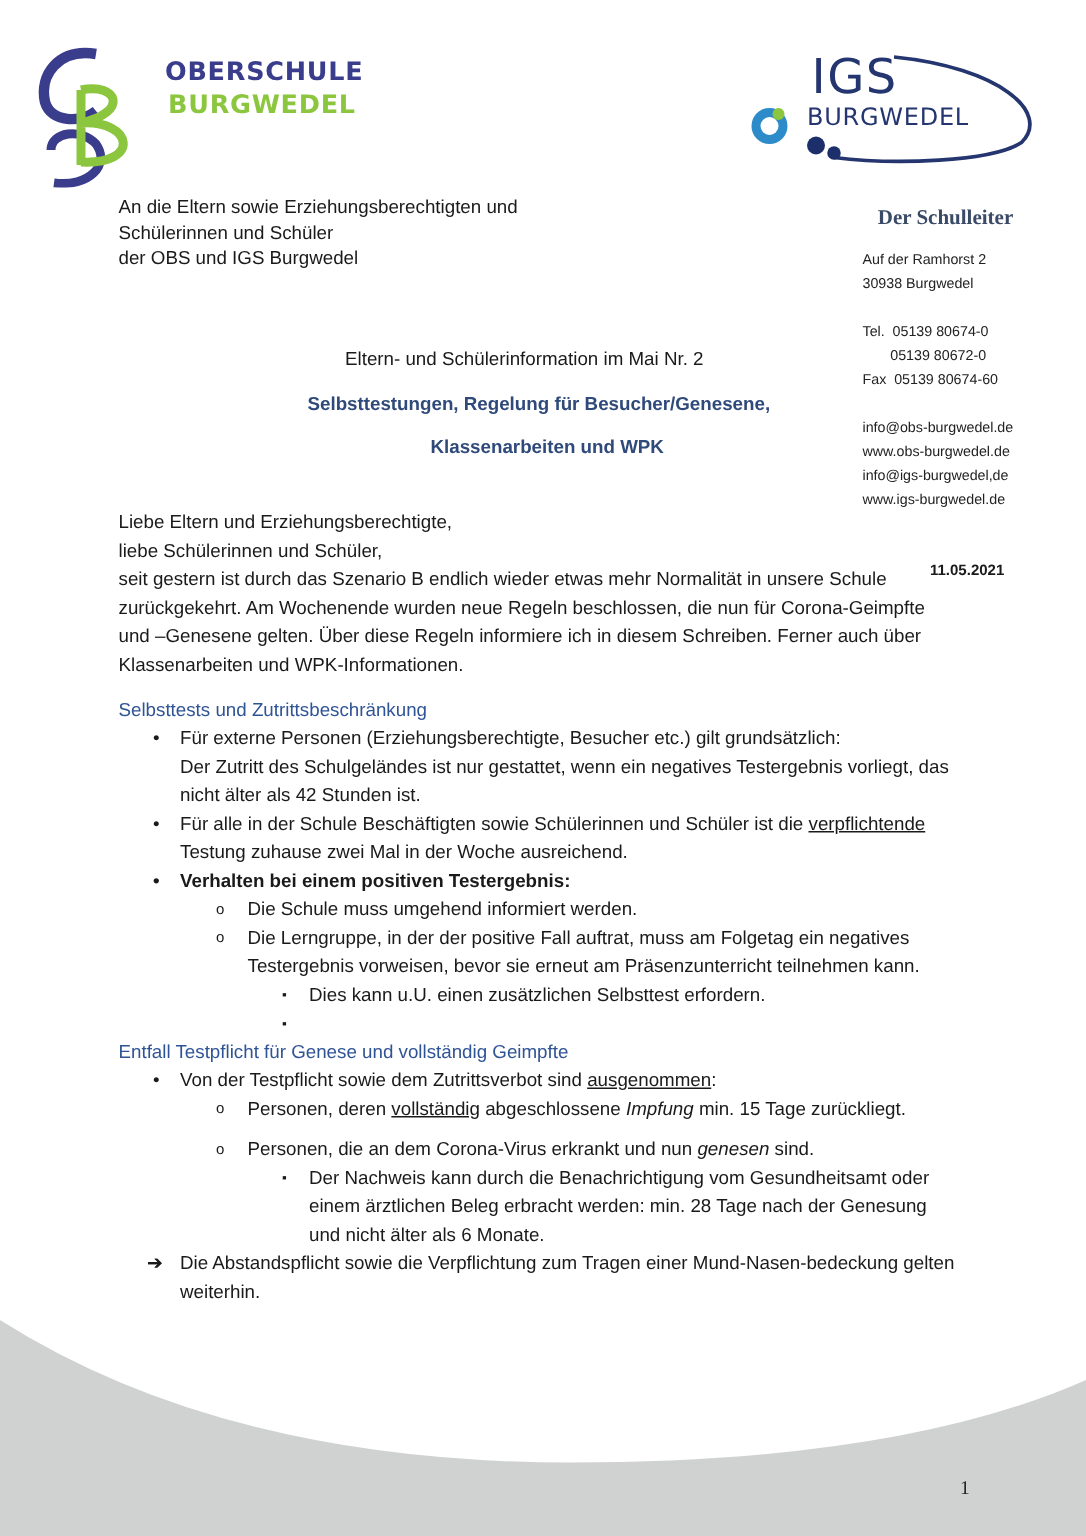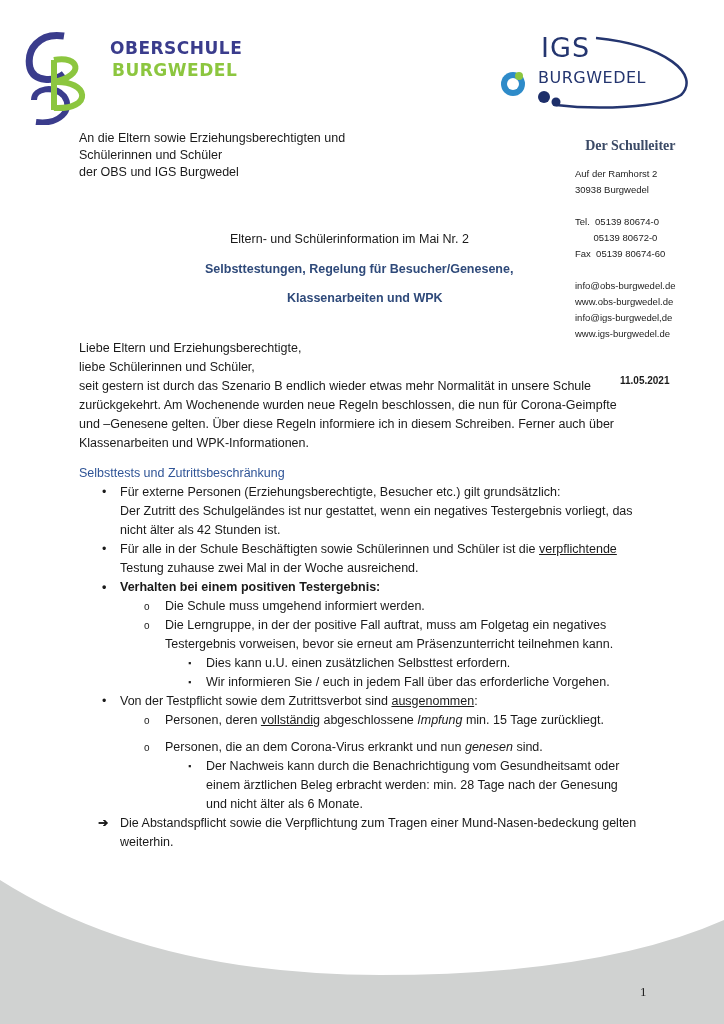--- a/index.html
+++ b/index.html
@@ -7,21 +7,21 @@
          font-family:"Liberation Sans", sans-serif; color:#1a1a1a; }
   .abs { position:absolute; }
   .footer-bg { position:absolute; left:0; top:880px; width:724px; height:144px; }
   .page-num { position:absolute; left:640px; top:984px; font-family:"Liberation Serif", serif; font-size:13px; color:#222; }
 
   
   .obs-logo { left:24px; top:30px; width:220px; height:95px; }
   .obs-text1 { position:absolute; left:86px; top:8px; font-family:"DejaVu Sans", sans-serif; font-weight:bold; font-size:17px; color:#3a3c8c; letter-spacing:0.5px; }
   .obs-text2 { position:absolute; left:88px; top:30px; font-family:"DejaVu Sans", sans-serif; font-weight:bold; font-size:17px; color:#8cc63f; letter-spacing:0.5px; }
   .igs-logo { left:496px; top:30px; width:200px; height:80px; }
-  .igs-text1 { position:absolute; left:45px; top:2px; font-family:"DejaVu Sans", sans-serif; font-size:27px; color:#24356f; letter-spacing:1px; }
+  .igs-text1 { position:absolute; left:45px; top:2px; font-family:"DejaVu Sans", sans-serif; font-size:32px; color:#24356f; letter-spacing:1px; }
   .igs-text2 { position:absolute; left:42px; top:38px; font-family:"DejaVu Sans", sans-serif; font-size:16px; color:#24356f; letter-spacing:0.5px; }
 
   .addressee { left:79px; top:130px; font-size:12.5px; line-height:17px; }
   .sidebar { left:575px; top:138px; font-size:9.5px; line-height:16px; color:#222; }
   .sidebar .title { font-family:"Liberation Serif", serif; font-weight:bold; font-size:14px; color:#3b4a66; margin-bottom:12px;text-align:right; }
   .sidebar .gap { height:16px; }
   .date { left:620px; top:360px; font-size:10px; font-weight:bold;margin-top:15px; }
   .heading-blue { color:#2f4a7a; font-weight:bold; }
 
   .body { left:79px; top:339px; width:560px; font-size:12.5px; line-height:19px; }
@@ -125,24 +125,24 @@
     <li class="l2">
       <span class="bullet">o</span>
       <span>Die Lerngruppe, in der der positive Fall auftrat, muss am Folgetag ein negatives Testergebnis vorweisen, bevor sie erneut am Präsenzunterricht teilnehmen kann.</span>
     </li>
     <li class="l3">
       <span class="bullet">▪</span>
       <span>Dies kann u.U. einen zusätzlichen Selbsttest erfordern.</span>
     </li>
     <li class="l3">
       <span class="bullet">▪</span>
-      <span>Wir informieren Sie / euch in jedem Fall über das erforderliche Vorgehen.</span>
     </li>
   </ul>
 
+  <p class="section-h" style="margin-top:19px;">Entfall Testpflicht für Genese und vollständig Geimpfte</p>
   <ul>
     <li class="l1">
       <span class="bullet">•</span>
       <span>Von der Testpflicht sowie dem Zutrittsverbot sind </span><span class="u">ausgenommen</span><span>:</span>
     </li>
     <li class="l2">
       <span class="bullet">o</span>
       <span>Personen, deren </span><span class="u">vollständig</span><span> abgeschlossene </span><span class="i">Impfung</span><span> min. 15 Tage zurückliegt.</span>
     </li>
     <li class="l2" style="margin-top:8px;">

